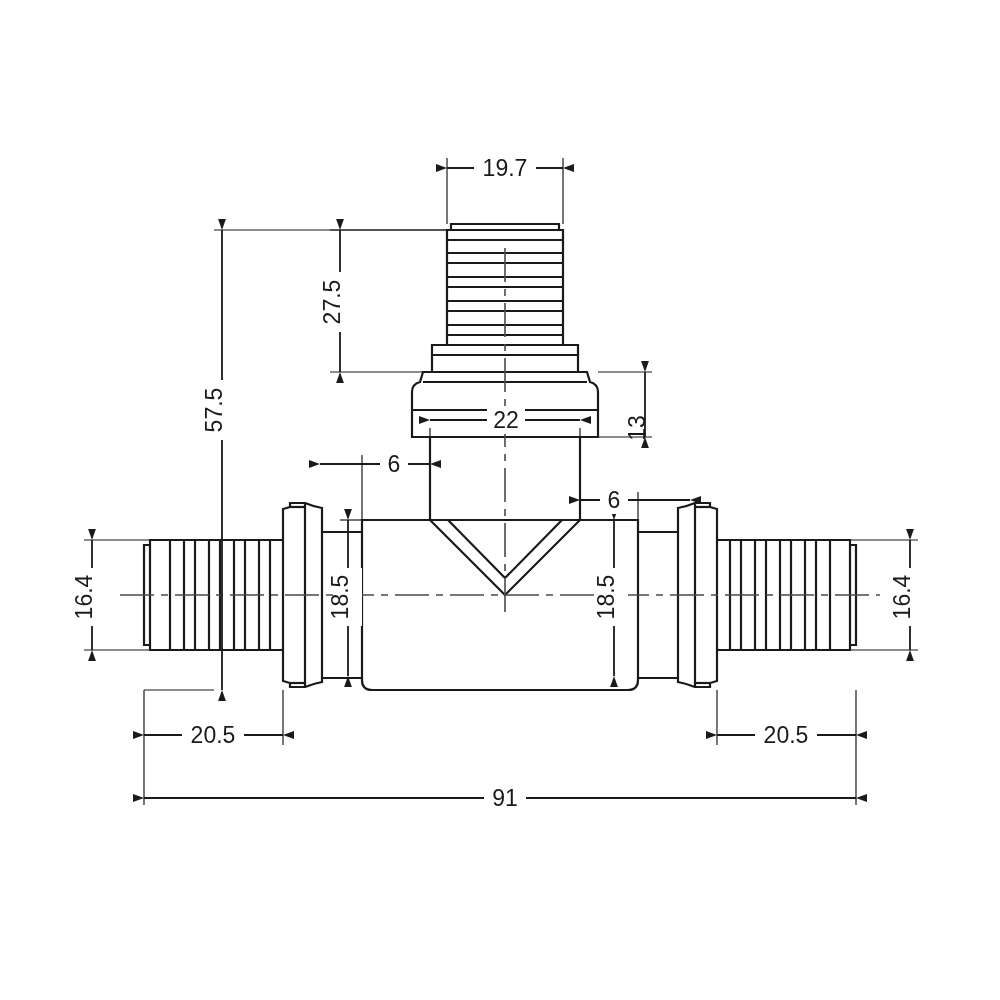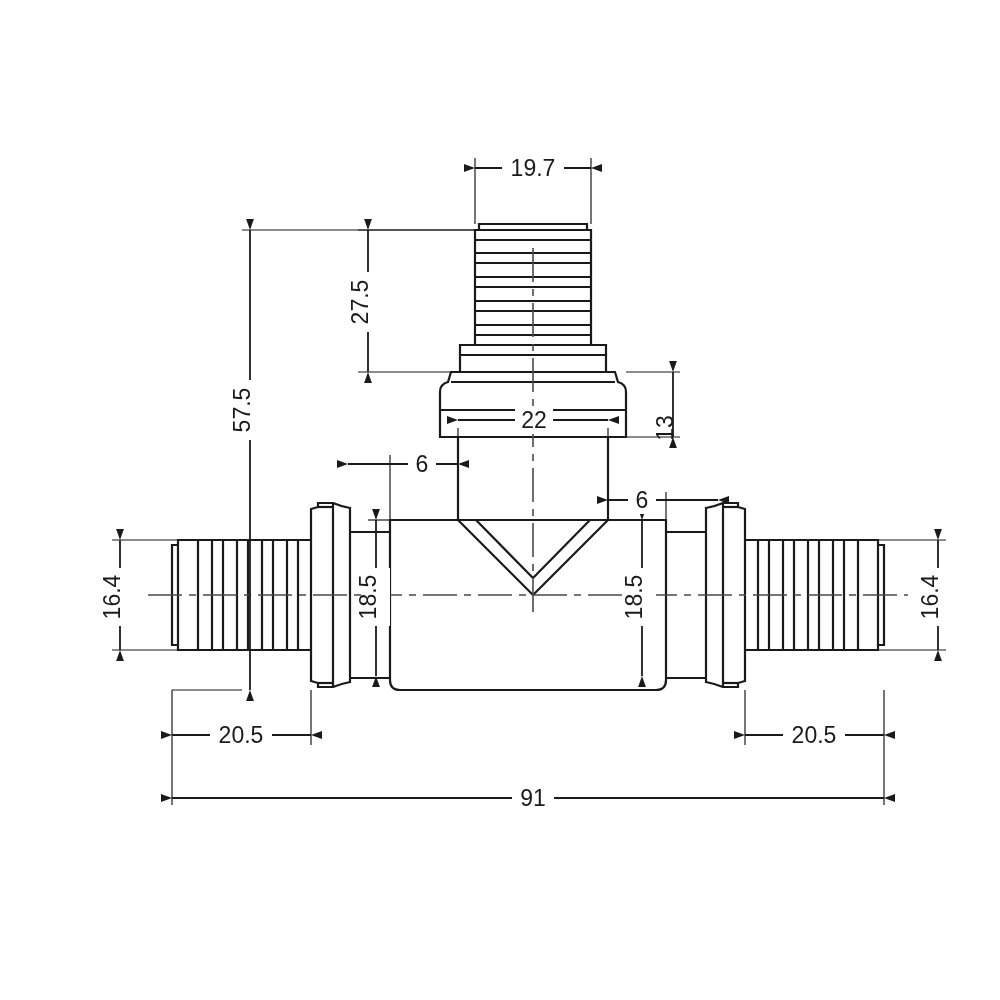--- a/index.html
+++ b/index.html
@@ -1,17 +1,17 @@
 <!DOCTYPE html>
 <html><head>
 <meta charset="utf-8">
 <style>
   html,body{margin:0;padding:0;background:#ffffff;}
   body{width:1000px;height:1000px;overflow:hidden;font-family:"Liberation Sans",sans-serif;}
-  #stage{position:relative;width:828px;height:1000px;margin-left:28px;}
+  #stage{position:relative;width:828px;height:1000px;}
   svg{display:block;}
   .dimtext{font-family:"Liberation Sans",sans-serif;font-size:23px;fill:#1a1a1a;}
 </style>
 </head>
 <body>
 
 <div id="stage">
 <svg width="1000" height="1000" viewBox="0 0 1000 1000">
 
   <defs>

